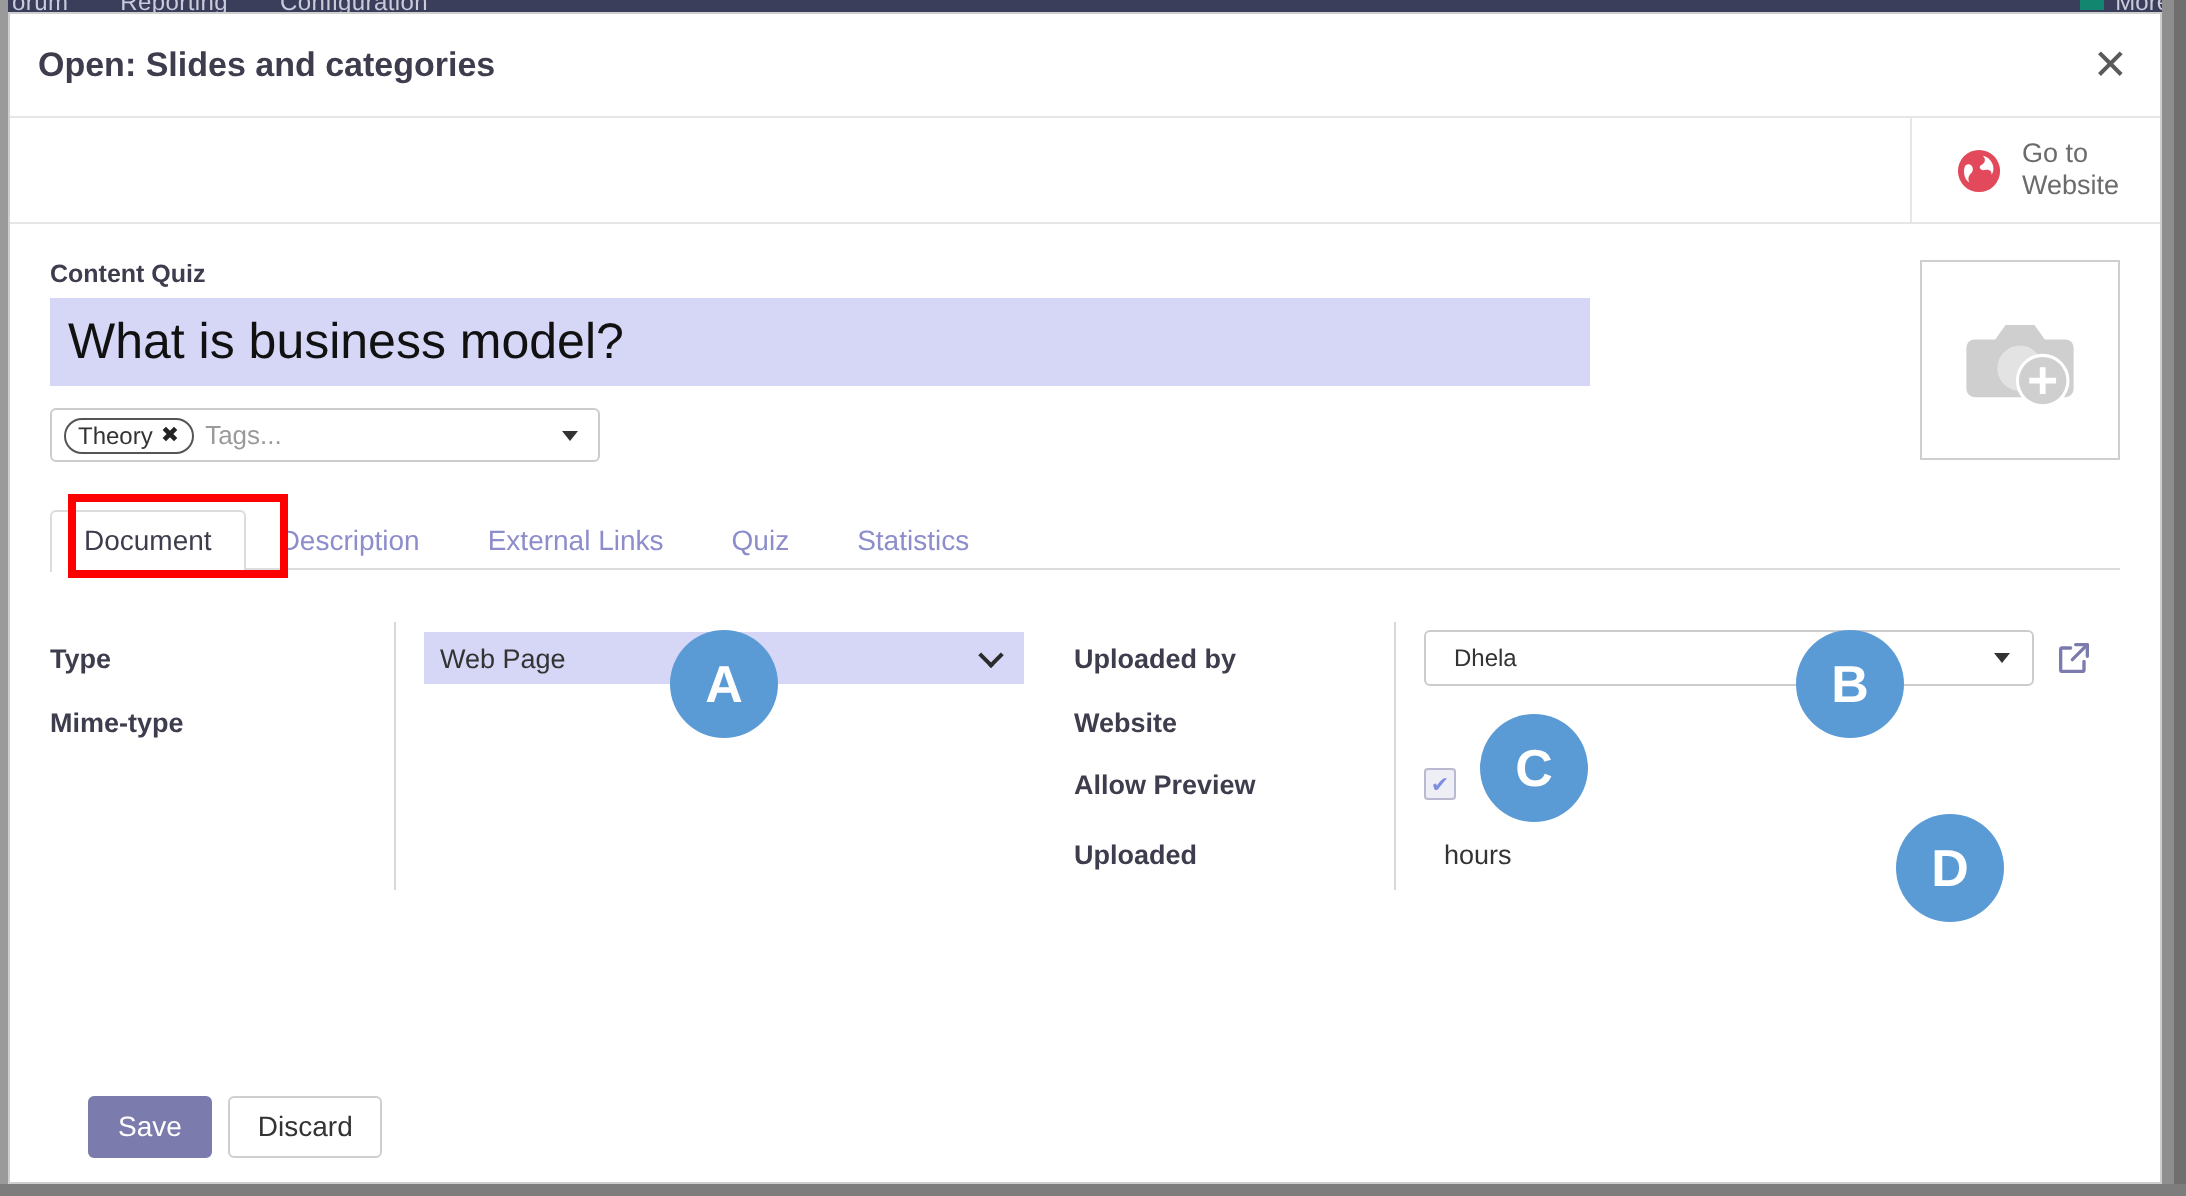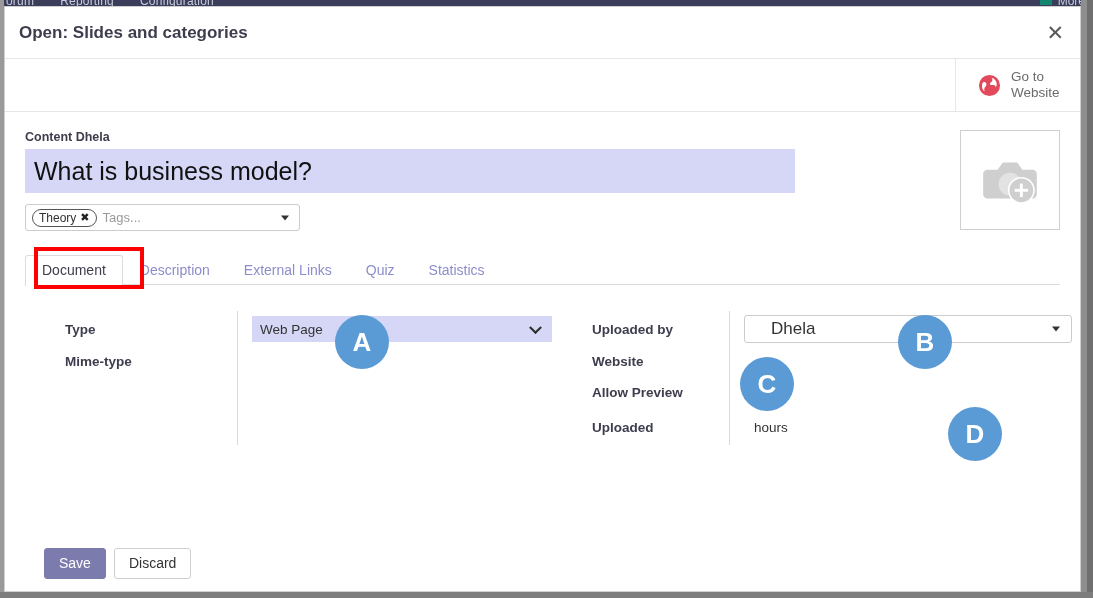--- a/index.html
+++ b/index.html
@@ -278,21 +278,20 @@
 
   
   .form-area {
     display: flex;
     margin-top: 26px;
     position: relative;
   }
   .form-col {
     display: flex;
     position: relative;
-    margin-left: 40px;
   }
   .form-col.left  { width: 512px; }
   .form-col.right { width: 510px; }
 
   .labels {
     width: 172px;
     padding-right: 10px;
   }
   .labels.right-labels { width: 180px; }
 
@@ -346,29 +345,29 @@
     pointer-events: none;
   }
 
   .uploaded-wrap {
     display: flex;
     align-items: center;
     gap: 10px;
   }
   .uploaded-select {
     position: relative;
-    width: 328px;
+    width: 305px;
     height: 28px;
     border: 1px solid #cccccc;
     border-radius: 3px;
     background: #fff;
     display: flex;
     align-items: center;
-    padding: 0 26px;
-    font-size: 17px;
+    padding: 0 14px;
+    font-size: 12px;
     color: #333;
     cursor: pointer;
   }
   .uploaded-caret {
     position: absolute;
     right: 11px;
     top: 50%;
     transform: translateY(-50%);
     width: 0; height: 0;
     border-left: 4.5px solid transparent;
@@ -501,21 +500,21 @@
         <span class="goto-website-label">
           <span>Go to</span><br>
           <span>Website</span>
         </span>
       </div>
     </div>
 
     <div class="modal-body">
 
       <div class="title-block">
-        <div class="field-label-strong">Content Dhela</div>
+        <div class="field-label-strong">Content Quiz</div>
         <input class="title-input" value="What is business model?" style="">
       </div>
 
       <div class="tags-box">
         <span class="tag-pill">
           <span>Theory</span>
           <span class="tag-pill-x">✖</span>
         </span>
         <span class="tags-placeholder">Tags...</span>
         <span class="tags-caret"></span>

